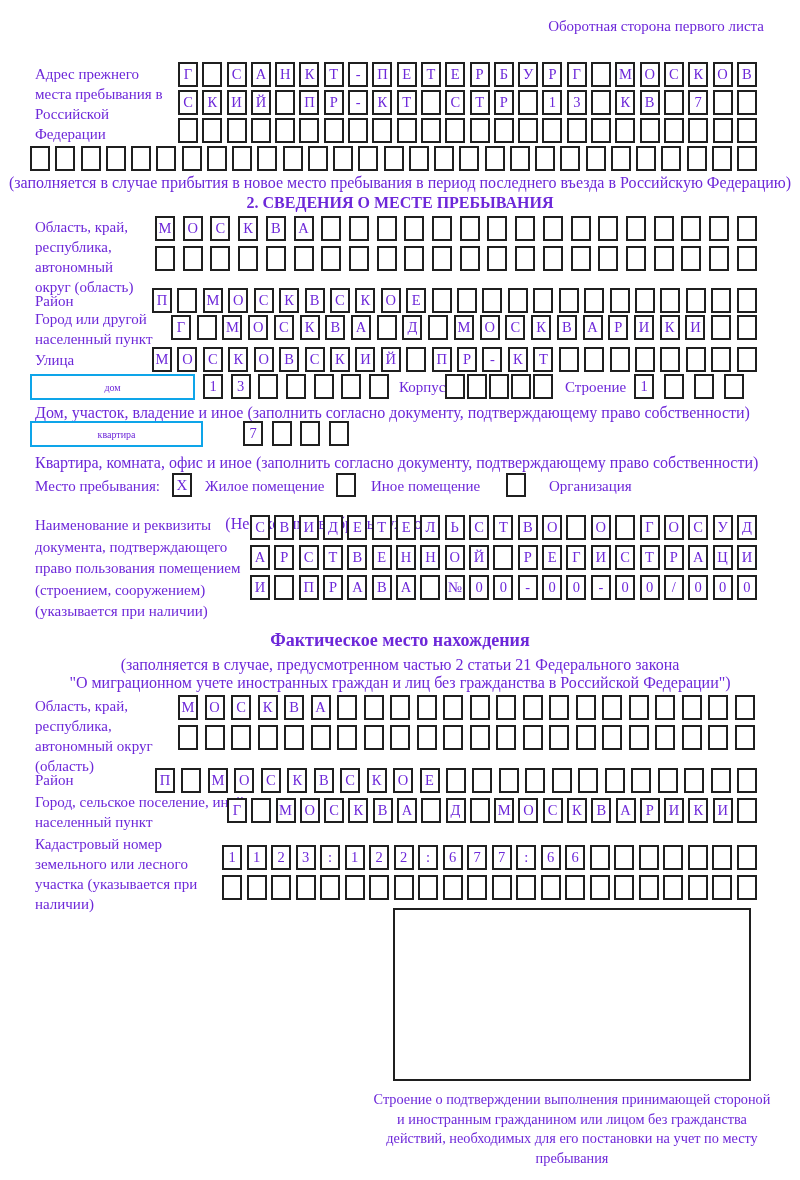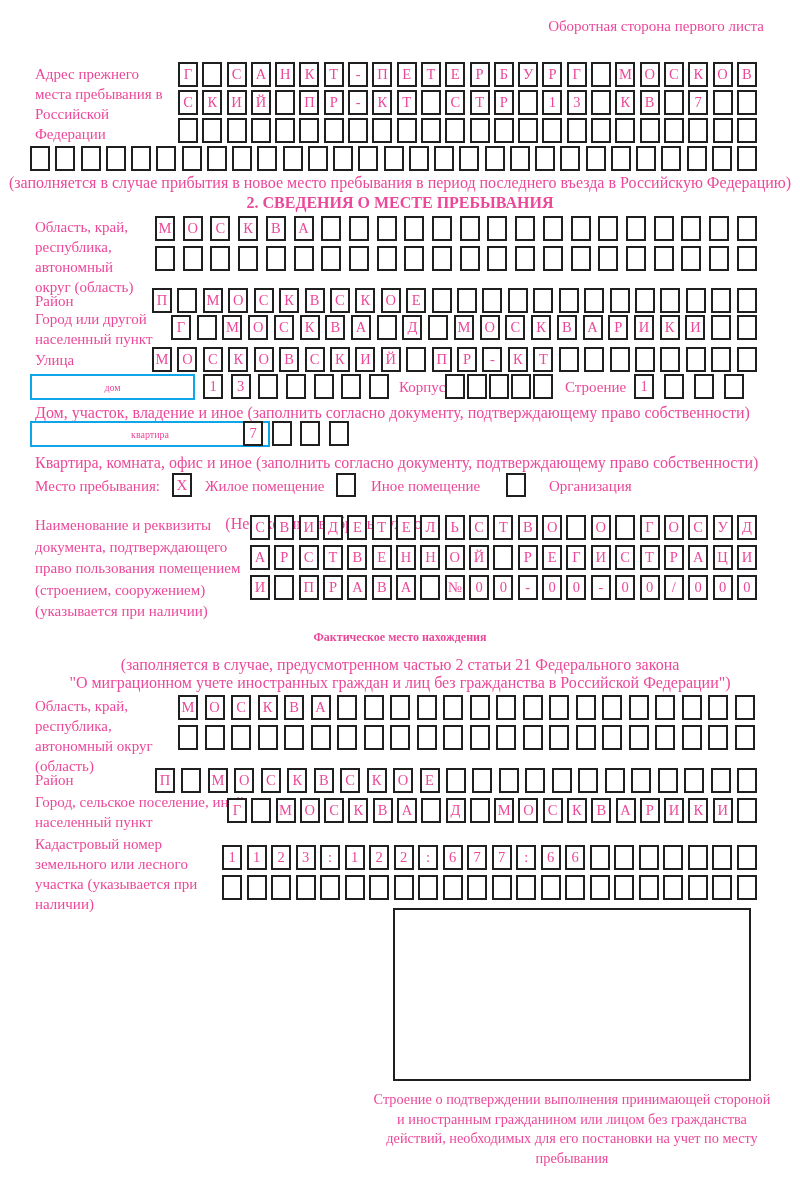--- a/index.html
+++ b/index.html
@@ -1,19 +1,19 @@
 <!DOCTYPE html>
 <html><head>
 <meta charset="utf-8">
 <style>
   * { margin:0; padding:0; box-sizing:border-box; }
   html,body { background:#ffffff; }
   .page {
     position:relative; width:800px; height:1180px; margin:0 auto;
-    background:#ffffff; color:#ec4899;
+    background:#ffffff; color:#6d28d9;
     font-family:"Liberation Serif","DejaVu Serif",serif;
     overflow:hidden;
   }
   .hdr { position:absolute; top:18px; right:36px; font-size:15px; }
   .lbl { position:absolute; font-size:15px; line-height:20px; }
   .cap { position:absolute; font-size:16px; }
   .center { left:0; width:100%; text-align:center; }
   .title { position:absolute; left:0; width:100%; text-align:center; font-weight:bold; font-size:16px; }
   .cellrow { position:absolute; display:flex; justify-content:space-between; }
   .cell {
@@ -306,21 +306,21 @@
     </div>
   <div class="lbl" style="left:565px;top:377px;">Строение</div>
   <div class="cellrow" style="left:634px;top:374px;width:110px;">
       <span class="cell">1</span>
       <span class="cell"></span>
       <span class="cell"></span>
       <span class="cell"></span>
     </div>
   <div class="cap" style="left:35px;top:404px;">Дом, участок, владение и иное (заполнить согласно документу, подтверждающему право собственности)</div>
 
-  <div class="fieldbox" style="left:30px;top:421px;width:240px;">квартира</div>
+  <div class="fieldbox" style="left:30px;top:421px;width:173px;">квартира</div>
   <div class="cellrow" style="left:243px;top:421px;width:106px;">
       <span class="cell">7</span>
       <span class="cell"></span>
       <span class="cell"></span>
       <span class="cell"></span>
     </div>
   <div class="cap" style="left:35px;top:454px;">Квартира, комната, офис и иное (заполнить согласно документу, подтверждающему право собственности)</div>
 
   <div class="lbl" style="left:35px;top:476px;">Место пребывания:</div>
   <div class="checkbox" style="left:172px;top:473px;">X</div>
@@ -395,21 +395,21 @@
       <span class="cell">0</span>
       <span class="cell">-</span>
       <span class="cell">0</span>
       <span class="cell">0</span>
       <span class="cell">/</span>
       <span class="cell">0</span>
       <span class="cell">0</span>
       <span class="cell">0</span>
     </div>
 
-  <div class="title" style="top:630px;font-size:12px;">Фактическое место нахождения</div>
+  <div class="title" style="top:630px;font-size:18px;">Фактическое место нахождения</div>
   <div class="cap center" style="top:656px;">(заполняется в случае, предусмотренном частью 2 статьи 21 Федерального закона</div>
   <div class="cap center" style="top:674px;">"О миграционном учете иностранных граждан и лиц без гражданства в Российской Федерации")</div>
 
   <div class="lbl" style="left:35px;top:696px;width:155px;">Область, край, республика, автономный округ (область)</div>
   <div class="cellrow" style="left:178px;top:695px;width:577px;">
       <span class="cell">М</span>
       <span class="cell">О</span>
       <span class="cell">С</span>
       <span class="cell">К</span>
       <span class="cell">В</span>

